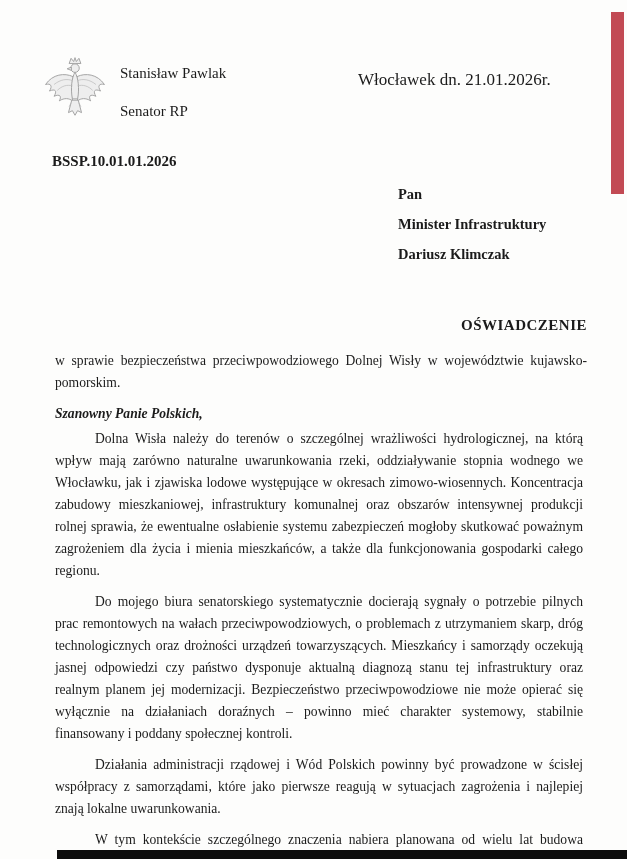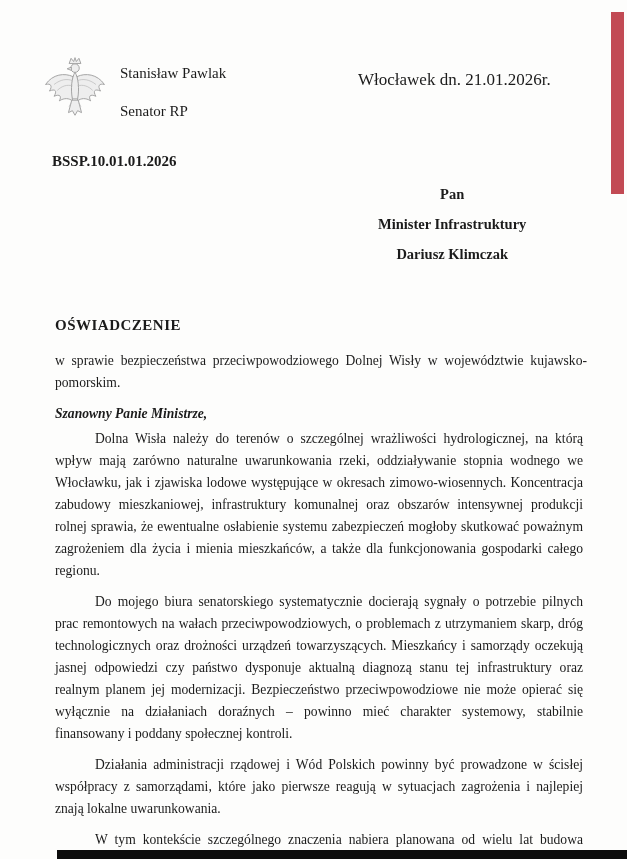--- a/index.html
+++ b/index.html
@@ -11,26 +11,26 @@
     background:var(--paper); color:var(--text);
     font-family:"Liberation Serif","DejaVu Serif",serif;
   }
   .red-bar{position:absolute; top:12px; right:3px; width:13px; height:182px; background:var(--accent-red);}
   .bottom-bar{position:absolute; left:57px; right:0; bottom:0; height:9px; background:var(--scan-bar);}
   .emblem{position:absolute; left:42px; top:57px; width:66px; height:72px;}
   .sender{position:absolute; left:120px; top:64px; font-size:15px; line-height:18px;}
   .sender-role{margin-top:20px;}
   .date-line{position:absolute; left:358px; top:70px; font-size:17px;font-family:Liberation Serif, serif;}
   .reference{position:absolute; left:52px; top:153px; font-size:15px; font-weight:bold;}
-  .recipient{position:absolute; left:378px; top:179px; font-size:14.5px; font-weight:bold; line-height:30px;text-align:center;}
+  .recipient{position:absolute; left:398px; top:179px; font-size:14.5px; font-weight:bold; line-height:30px;}
   .main-text{
     position:absolute; left:55px; top:314px; width:532px;
     font-size:13.6px; line-height:22px; text-align:justify;
   }
-  .doc-title{margin:0 0 14px 0; text-align:left; font-weight:bold; font-size:15px; letter-spacing:.5px;}
+  .doc-title{margin:0 0 14px 0; text-align:right; font-weight:bold; font-size:15px; letter-spacing:.5px;}
   .subject{margin:0 0 9px 0;}
   .greeting{margin:0 0 3px 0; font-weight:bold; font-style:italic; text-align:left;}
   .para{margin:0 4px 9px 0; text-indent:40px;}
   .para:last-child{margin-bottom:0;}
 </style>
 </head>
 <body>
 
 <div class="page">
 
@@ -64,21 +64,21 @@
 
   <div class="recipient">
     <div>Pan</div>
     <div>Minister Infrastruktury</div>
     <div>Dariusz Klimczak</div>
   </div>
 
   <div class="main-text">
     <h1 class="doc-title">OŚWIADCZENIE</h1>
     <p class="subject">w sprawie bezpieczeństwa przeciwpowodziowego Dolnej Wisły w województwie kujawsko-pomorskim.</p>
-    <p class="greeting">Szanowny Panie Ministrze,</p>
+    <p class="greeting">Szanowny Panie Polskich,</p>
     <p class="para">Dolna Wisła należy do terenów o szczególnej wrażliwości hydrologicznej, na którą wpływ mają zarówno naturalne uwarunkowania rzeki, oddziaływanie stopnia wodnego we Włocławku, jak i zjawiska lodowe występujące w okresach zimowo-wiosennych. Koncentracja zabudowy mieszkaniowej, infrastruktury komunalnej oraz obszarów intensywnej produkcji rolnej sprawia, że ewentualne osłabienie systemu zabezpieczeń mogłoby skutkować poważnym zagrożeniem dla życia i mienia mieszkańców, a także dla funkcjonowania gospodarki całego regionu.</p>
     <p class="para">Do mojego biura senatorskiego systematycznie docierają sygnały o potrzebie pilnych prac remontowych na wałach przeciwpowodziowych, o problemach z utrzymaniem skarp, dróg technologicznych oraz drożności urządzeń towarzyszących. Mieszkańcy i samorządy oczekują jasnej odpowiedzi czy państwo dysponuje aktualną diagnozą stanu tej infrastruktury oraz realnym planem jej modernizacji. Bezpieczeństwo przeciwpowodziowe nie może opierać się wyłącznie na działaniach doraźnych – powinno mieć charakter systemowy, stabilnie finansowany i poddany społecznej kontroli.</p>
     <p class="para">Działania administracji rządowej i Wód Polskich powinny być prowadzone w ścisłej współpracy z samorządami, które jako pierwsze reagują w sytuacjach zagrożenia i najlepiej znają lokalne uwarunkowania.</p>
     <p class="para">W tym kontekście szczególnego znaczenia nabiera planowana od wielu lat budowa stopnia wodnego na Wiśle w Siarzewie. Inwestycja ta, wskazywana w dokumentach rządowych i programowych jako kluczowy element systemu zagospodarowania Dolnej Wisły, ma nie tylko wymiar energetyczny, lecz przede wszystkim przeciwpowodziowy i retencyjny. Eksperci podkreślają, że stopień w Siarzewie stanowiłby istotne wsparcie dla funkcjonującego stopnia we Włocławku,</p>
   </div>
 
   <div class="bottom-bar"></div>
 
 </div>
 

